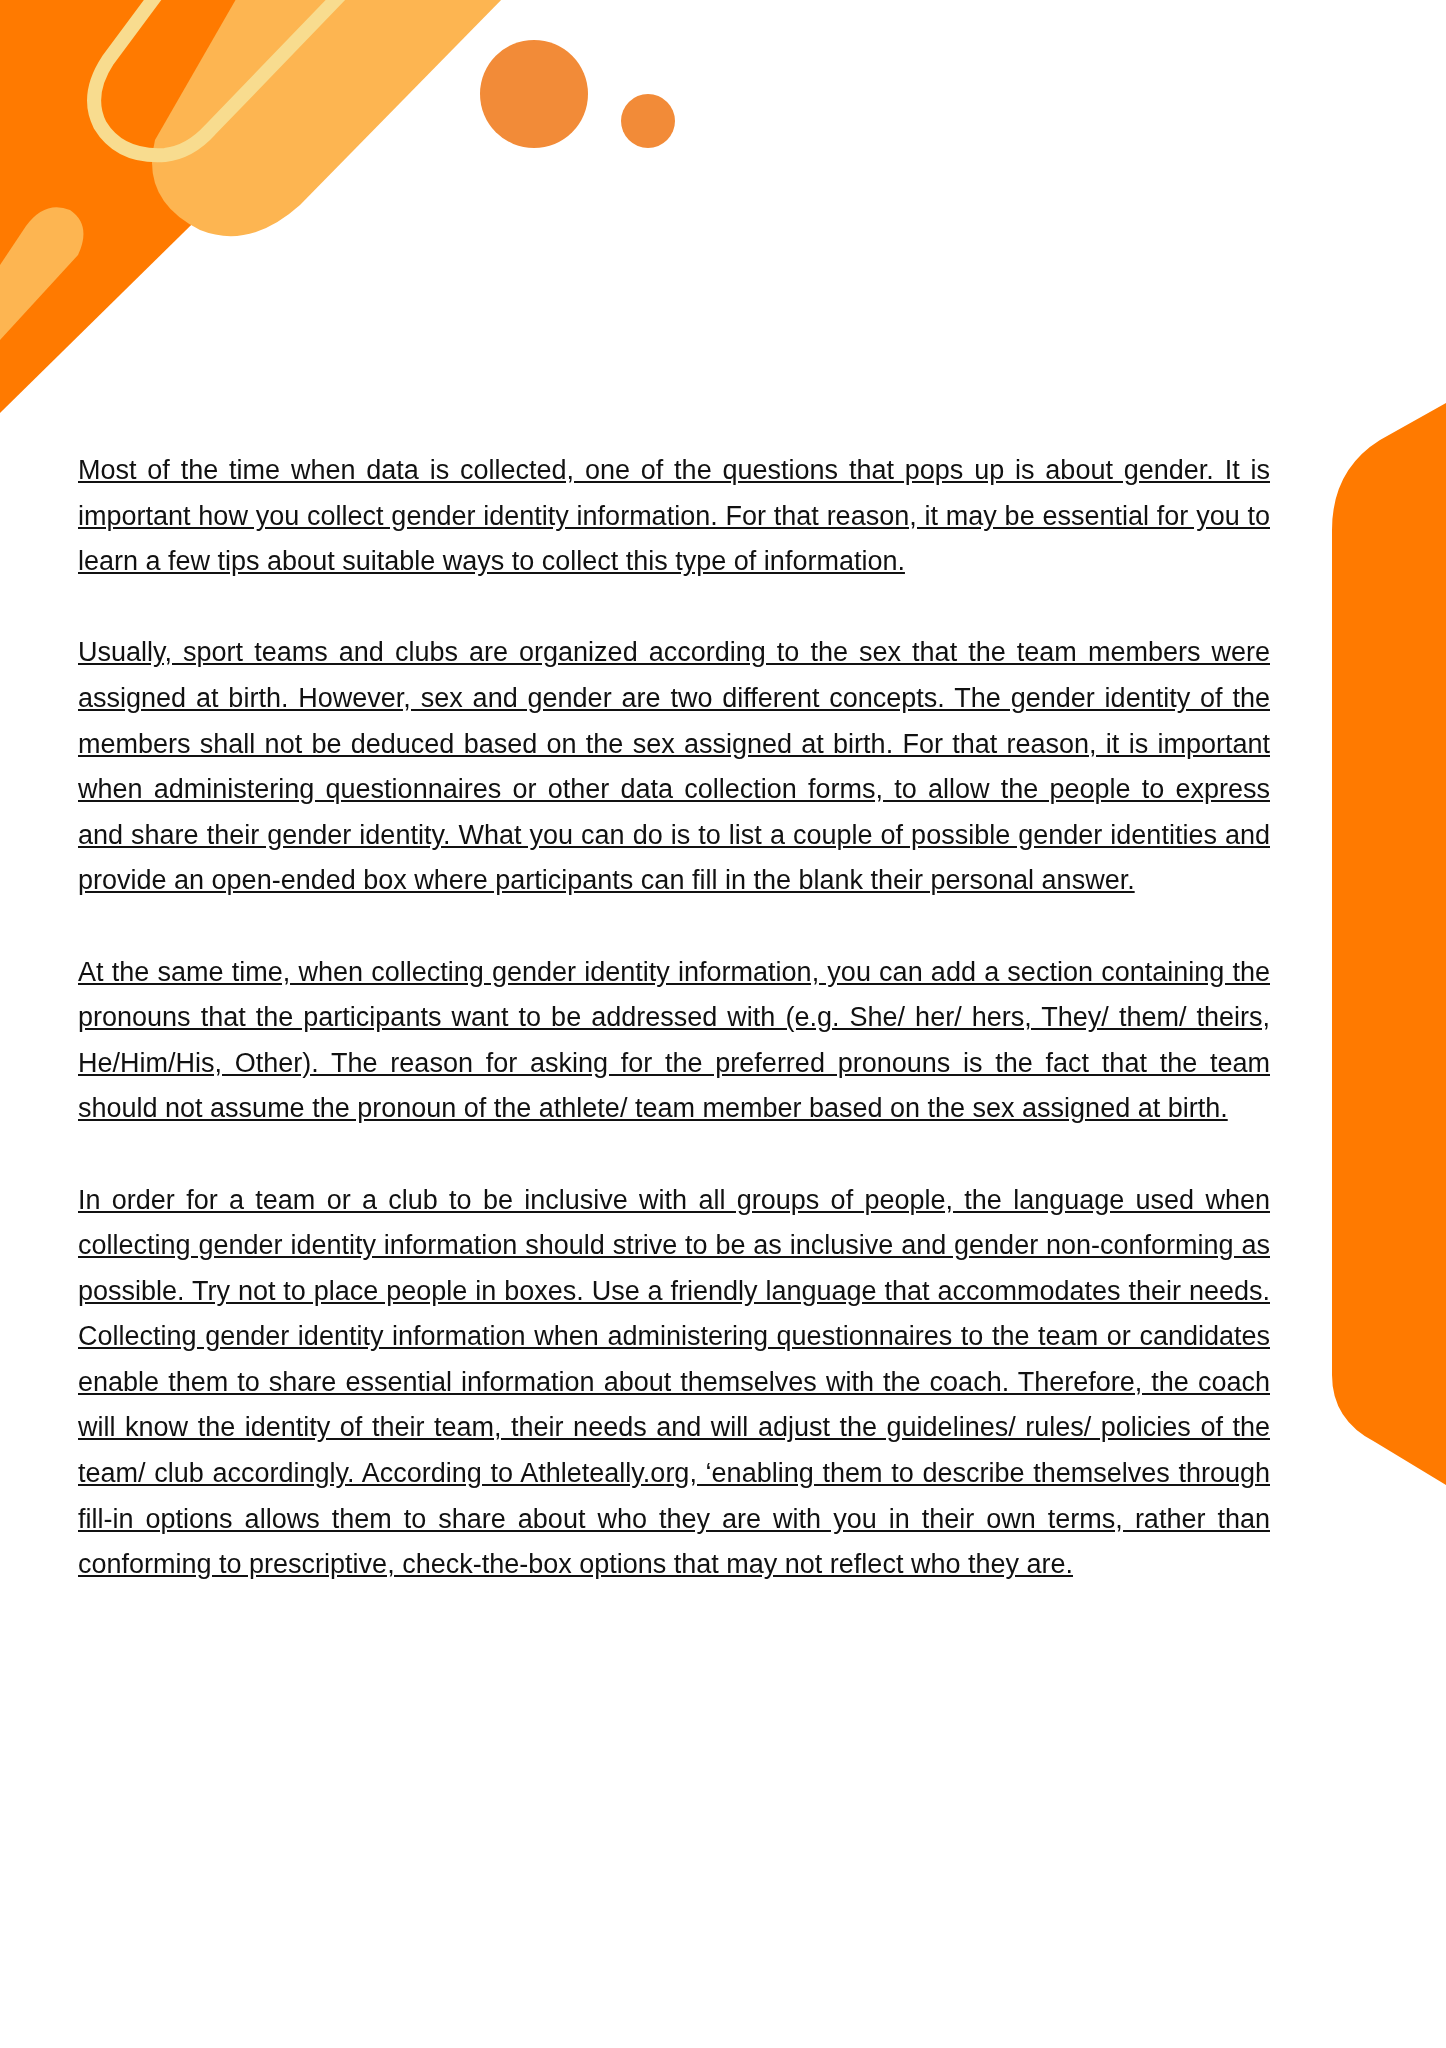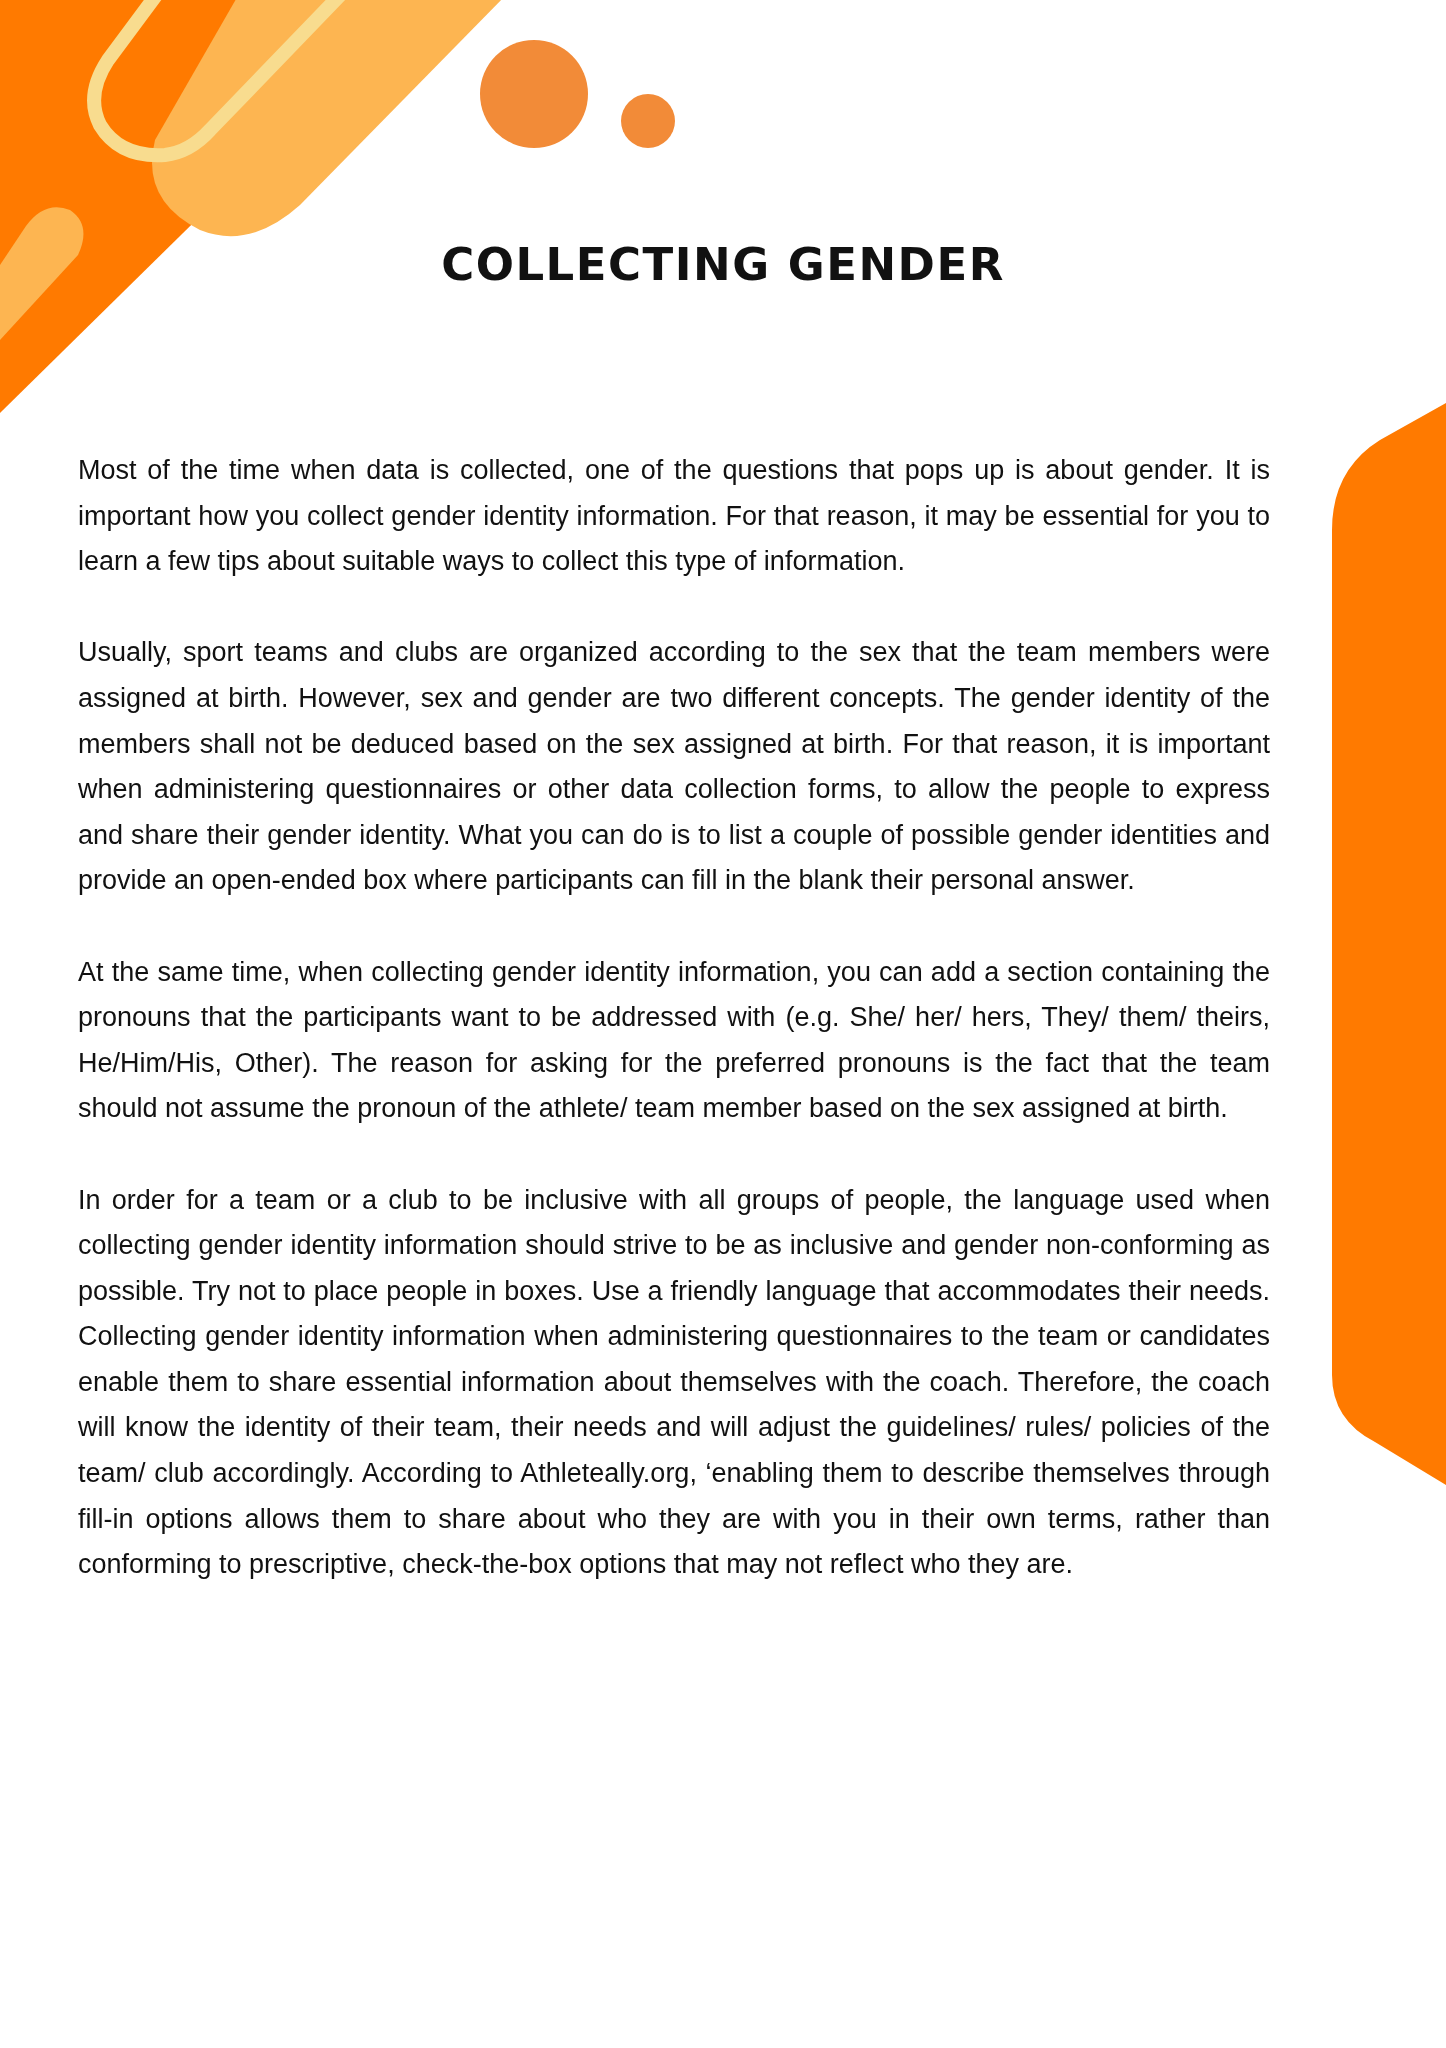--- a/index.html
+++ b/index.html
@@ -12,20 +12,21 @@
       font-weight: bold; font-size: 45px; line-height: 66px;
       letter-spacing: 1.5px; color: #111111;
     }
     .title div { margin: 0; padding-left: 0; }
     .title .l1 { padding-left: 0; }
     .body-text {
       position: absolute; left: 78px; top: 448px; width: 1192px;
       font-family: "Liberation Sans", sans-serif;
       font-size: 27px; line-height: 45.6px; color: #111111;
       text-align: justify;
+      text-decoration: underline;
     }
     .body-text p { margin: 0 0 45.6px 0; }
   </style>
 </head>
 <body>
 
 <svg class="deco" viewBox="0 0 1446 2048" xmlns="http://www.w3.org/2000/svg">
 
   <polygon points="0,0 420,0 0,413" fill="#FF7A00"></polygon>
 
@@ -37,21 +38,20 @@
 
   <path d="M 160 -10 L 108 60 Q 85 95 100 125 Q 120 158 165 155 Q 190 152 210 130 L 345 -10" fill="none" stroke="#F8DC8F" stroke-width="14" stroke-linecap="round"></path>
 
   <circle cx="534" cy="94" r="54" fill="#F28B38"></circle>
   <circle cx="648" cy="121" r="27" fill="#F28B38"></circle>
 
   <path d="M 1446 403 L 1380 440 Q 1332 470 1332 530 L 1332 1375 Q 1332 1420 1375 1442 L 1446 1485 Z" fill="#FF7A00"></path>
 </svg>
 
 <div class="title">
-  <div class="l1">COLLECTING GENDER</div>
 </div>
 
 <div class="body-text">
   <p> Most of the time when data is collected, one of the questions that pops up is about gender. It is important how you collect gender identity information. For that reason, it may be essential for you to learn a few tips about suitable ways to collect this type of information.</p>
   <p> Usually, sport teams and clubs are organized according to the sex that the team members were assigned at birth. However, sex and gender are two different concepts. The gender identity of the members shall not be deduced based on the sex assigned at birth. For that reason, it is important when administering questionnaires or other data collection forms, to allow the people to express and share their gender identity. What you can do is to list a couple of possible gender identities and provide an open-ended box where participants can fill in the blank their personal answer.</p>
   <p> At the same time, when collecting gender identity information, you can add a section containing the pronouns that the participants want to be addressed with (e.g. She/ her/ hers, They/ them/ theirs, He/Him/His, Other). The reason for asking for the preferred pronouns is the fact that the team should not assume the pronoun of the athlete/ team member based on the sex assigned at birth.</p>
   <p>In order for a team or a club to be inclusive with all groups of people, the language used when collecting gender identity information should strive to be as inclusive and gender non-conforming as possible. Try not to place people in boxes. Use a friendly language that accommodates their needs. Collecting gender identity information when administering questionnaires to the team or candidates enable them to share essential information about themselves with the coach. Therefore, the coach will know the identity of their team, their needs and will adjust the guidelines/ rules/ policies of the team/ club accordingly. According to Athleteally.org, ‘enabling them to describe themselves through fill-in options allows them to share about who they are with you in their own terms, rather than conforming to prescriptive, check-the-box options that may not reflect who they are.</p>
 </div>
 
 </body></html>

